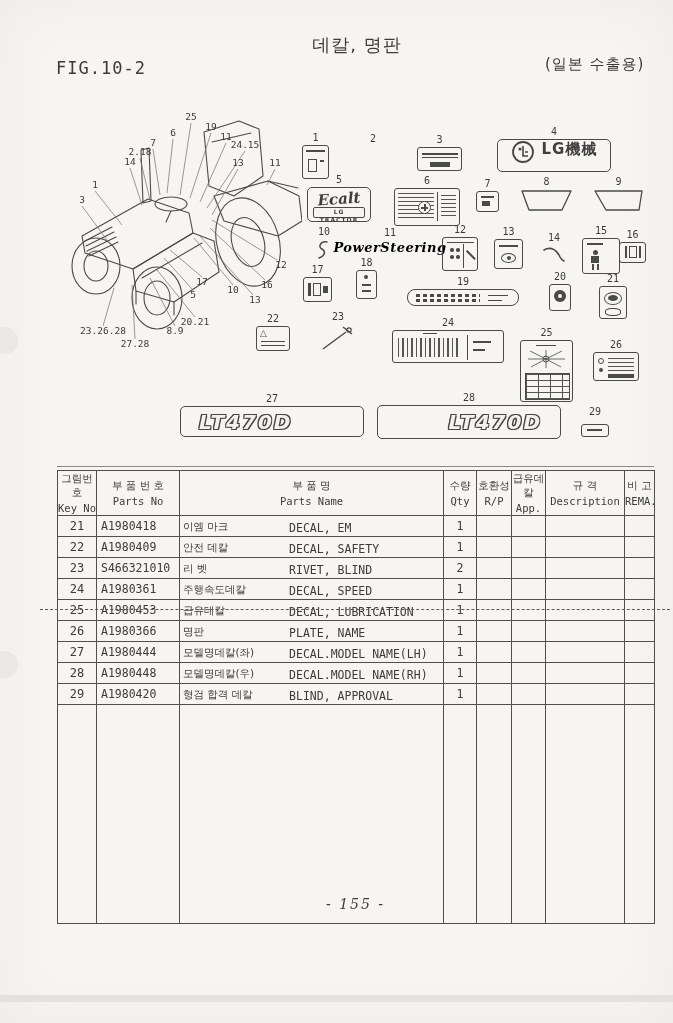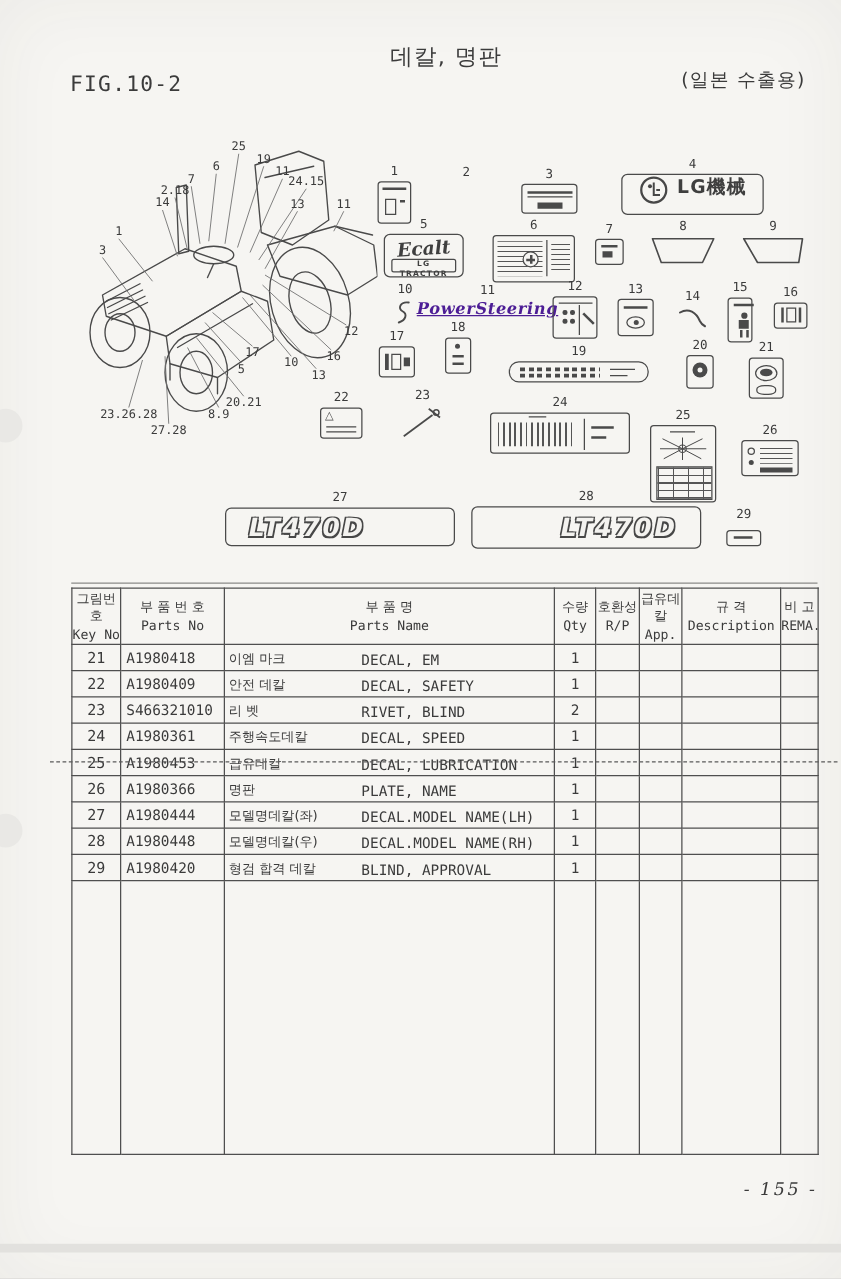--- a/index.html
+++ b/index.html
@@ -30,21 +30,21 @@
   .gridpat{position:absolute;border:1px solid #4a4a4a;
     background-image:repeating-linear-gradient(to bottom,#555 0 1px,transparent 1px 6px),
                      repeating-linear-gradient(to right,#555 0 1px,transparent 1px 12px);}
   .lg-row{display:flex;align-items:flex-start;justify-content:center;gap:7px;height:100%;}
   .lg-text{font-weight:bold;font-size:15px;letter-spacing:1px;color:#3f3f3f;}
   .ecalt{display:block;text-align:center;margin-top:2px;font:bold italic 15px "DejaVu Serif",serif;
          transform:rotate(-4deg);color:#3f3f3f;}
   .ecalt-bar{position:absolute;left:5px;right:5px;bottom:3px;height:9px;border:1px solid #4a4a4a;
          border-radius:2px;text-align:center;font:bold 6px "DejaVu Sans",sans-serif;line-height:8px;
          letter-spacing:1px;color:#3f3f3f;}
-  .pwr-script{font:bold italic 13px "DejaVu Serif",serif;color:#4c1d95;letter-spacing:.5px;text-decoration:underline;}
+  .pwr-script{font:bold italic 13px "DejaVu Serif",serif;color:#000000;letter-spacing:.5px;}
   .model-outline{font:bold italic 20px "DejaVu Sans",sans-serif;letter-spacing:2px;color:#f3f2ef;
      text-shadow:-1.2px -1.2px 0 #474747,1.2px -1.2px 0 #474747,-1.2px 1.2px 0 #474747,1.2px 1.2px 0 #474747;}
   .d27art{display:flex;align-items:center;padding-left:18px;border-radius:5px;}
   .d28art{display:flex;align-items:center;justify-content:flex-end;padding-right:18px;border-radius:5px;}
   .tri{position:absolute;font-size:9px;color:#4a4a4a;line-height:1;}
   
   .table-topline{position:absolute;left:57px;top:466px;width:597px;height:1px;background:#8a8a88;}
   .parts-table{position:absolute;left:57px;top:470px;width:597px;border-collapse:collapse;table-layout:fixed;
                border:1.6px solid #4a4a4a;}
   .parts-table th,.parts-table td{border:1px solid #4f4f4f;overflow:hidden;}
@@ -52,21 +52,21 @@
   .hk{display:block;font-size:10.5px;letter-spacing:0;}
   .he{display:block;font:10.5px "DejaVu Sans Mono",monospace;margin-top:2px;}
   .prow td{height:20px;padding:0 3px;white-space:nowrap;}
   .c-key{text-align:center;font:12px "DejaVu Sans Mono",monospace;}
   .c-part{font:11.5px "DejaVu Sans Mono",monospace;padding-left:4px!important;}
   .c-qty{text-align:center;font:11.5px "DejaVu Sans Mono",monospace;}
   .nko{display:inline-block;width:101px;font-size:10.5px;vertical-align:middle;}
   .nen{font:11.5px "DejaVu Sans Mono",monospace;vertical-align:middle;}
   .filler td{height:216px;}
   .revision-line{position:absolute;left:40px;top:609px;width:630px;border-top:1.6px dashed #5a5a5a;z-index:5;}
-  .page-number{position:absolute;left:57px;top:944px;width:597px;text-align:right;
+  .page-number{position:absolute;left:57px;top:896px;width:597px;text-align:center;
                font:italic 14px "DejaVu Serif",serif;letter-spacing:2px;}
 </style>
 </head>
 <body>
 
 <div class="page">
 
   <div class="hole" style="top:327px"></div>
   <div class="hole" style="top:651px"></div>
   <div class="edge-band"></div>
@@ -262,21 +262,21 @@
     </div>
   </div>
 
   <div class="decal" style="left:541px;top:232px;width:26px">
     <span class="dnum">14</span>
     <svg width="26" height="20">
       <path d="M3 5 C10 1 16 5 19 12 C20 14 21 15 23 16" fill="none" stroke="#4a4a4a" stroke-width="1.6" stroke-linecap="round"></path>
     </svg>
   </div>
 
-  <div class="decal" style="left:582px;top:225px;width:20px">
+  <div class="decal" style="left:582px;top:225px;width:38px">
     <span class="dnum">15</span>
     <div class="dart" style="height:36px">
       <i class="tl" style="left:4px;top:4px;width:16px;height:1.5px"></i>
       <i class="dotf" style="left:9.5px;top:11px;width:5px;height:5px"></i>
       <i class="tl" style="left:8px;top:17px;width:8px;height:7px"></i>
       <i class="tl" style="left:9px;top:25px;width:1.5px;height:6px"></i>
       <i class="tl" style="left:14px;top:25px;width:1.5px;height:6px"></i>
     </div>
   </div>
 

